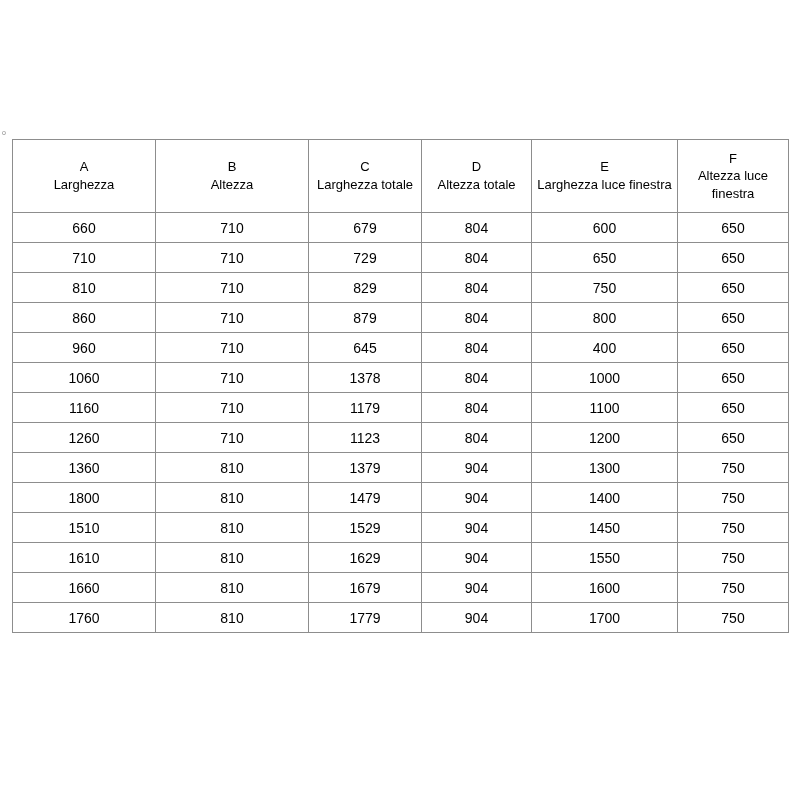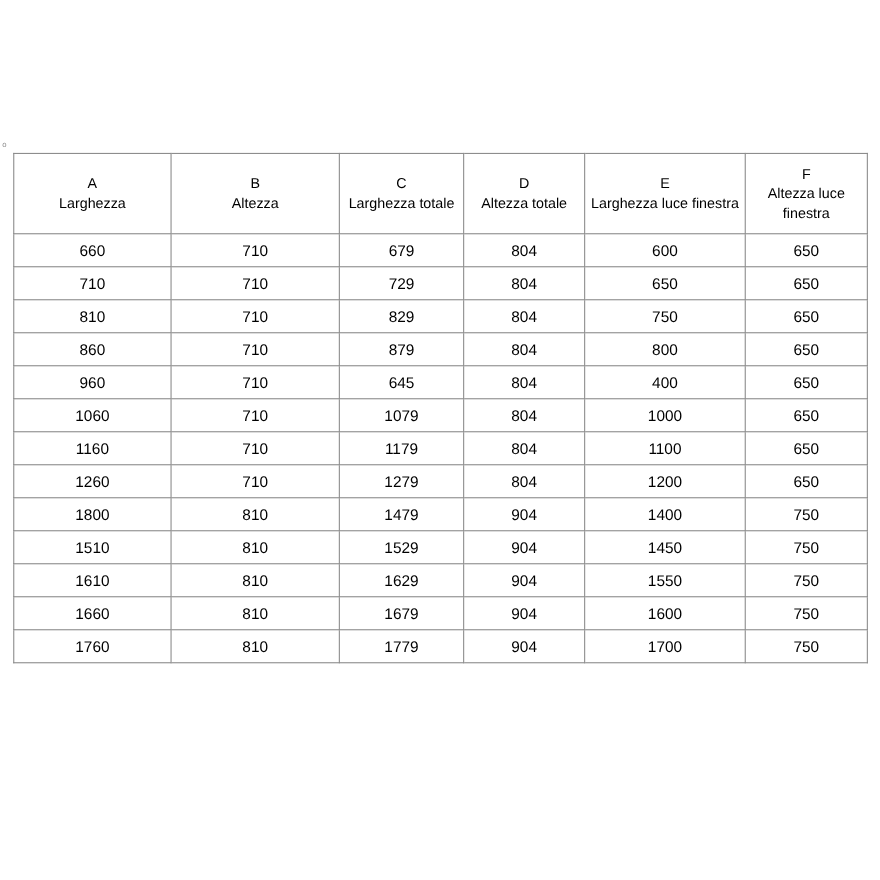--- a/index.html
+++ b/index.html
@@ -174,40 +174,48 @@
             <td>960</td>
             <td>710</td>
             <td>645</td>
             <td>804</td>
             <td>400</td>
             <td>650</td>
           </tr>
           <tr>
             <td>1060</td>
             <td>710</td>
-            <td>1079</td>
+            <td>1378</td>
             <td>804</td>
             <td>1000</td>
             <td>650</td>
           </tr>
           <tr>
             <td>1160</td>
             <td>710</td>
             <td>1179</td>
             <td>804</td>
             <td>1100</td>
             <td>650</td>
           </tr>
           <tr>
             <td>1260</td>
             <td>710</td>
-            <td>1279</td>
+            <td>1123</td>
             <td>804</td>
             <td>1200</td>
             <td>650</td>
+          </tr>
+          <tr>
+            <td>1360</td>
+            <td>810</td>
+            <td>1379</td>
+            <td>904</td>
+            <td>1300</td>
+            <td>750</td>
           </tr>
           <tr>
             <td>1800</td>
             <td>810</td>
             <td>1479</td>
             <td>904</td>
             <td>1400</td>
             <td>750</td>
           </tr>
           <tr>

